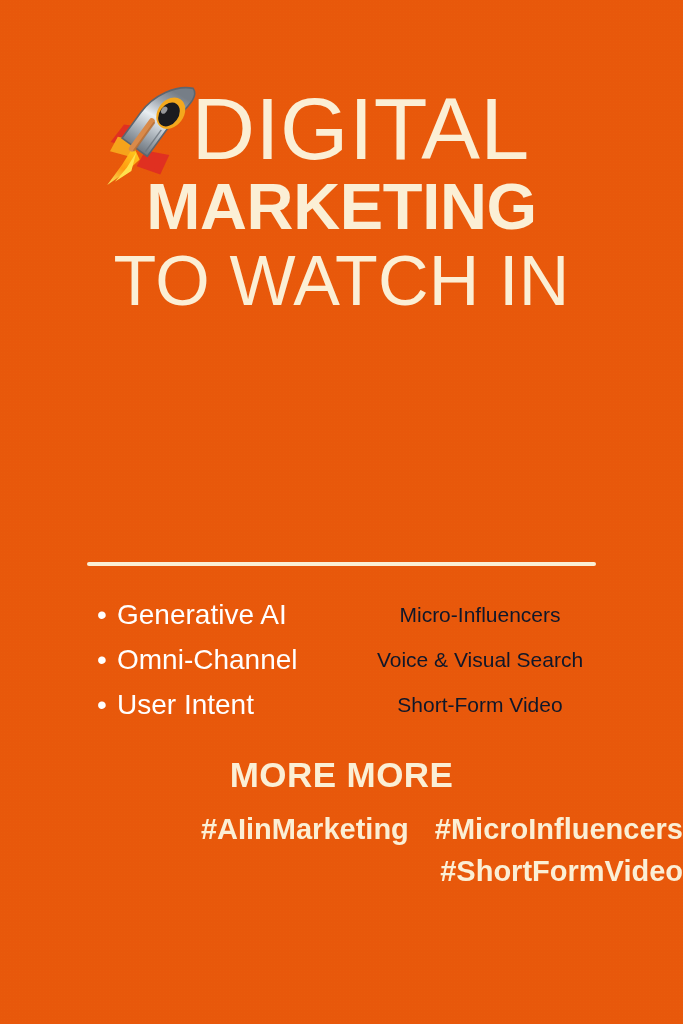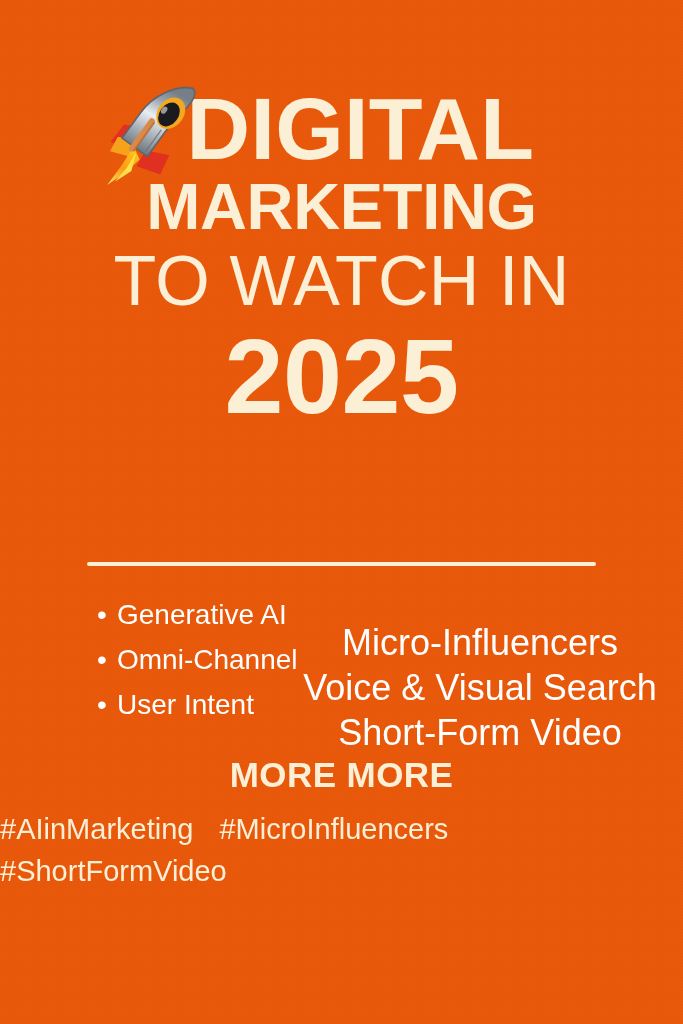--- a/index.html
+++ b/index.html
@@ -50,21 +50,21 @@
     right: 0;
     top: 86px;
     text-align: center;
     color: #fbefd5;
   }
 
   .line-digital {
     position: relative;
     font-size: 88px;
     line-height: 0.97;
-    font-weight: 700;
+    font-weight: 400;
     letter-spacing: 0.004em;
     white-space: nowrap;
     text-align: center;
     padding-left: 38px;
   }
 
   .rocket-icon {
     position: absolute;
     left: 88px;
     top: 2px;
@@ -147,51 +147,50 @@
     width: 20px;
   }
 
   .trend-right {
     position: absolute;
     left: 0;
     right: 0;
     top: 0;
     text-align: center;
     padding-left: 277px;
-    color: #ffffff;
-    font-size: 36px;
+    color: #0f172a;
+    font-size: 21px;
     line-height: 34px;
     font-weight: 400;
     white-space: nowrap;
-    margin-top: 28px;
   }
 
   .read-more {
     position: absolute;
     left: 0;
     right: 0;
     top: 754px;
     text-align: center;
     color: #fbefd5;
     font-size: 35px;
     line-height: 42px;
     font-weight: 700;
     letter-spacing: 0.012em;
   }
 
   .hashtags {
     position: absolute;
     left: 0;
     right: 0;
     top: 808px;
-    text-align: left;
+    text-align: right;
     color: #fbefd5;
     font-size: 29px;
     line-height: 42px;
-    font-weight: 400;
+    font-weight: 700;
   }
   .hashtags .tag-gap { display: inline-block; width: 26px; }
   .hashtag-line2 { display: block; }
 </style>
 </head>
 <body>
 
 <div id="poster">
 
   <div id="grain"></div>
@@ -235,21 +234,20 @@
             <path d="M44 60 L68 36" stroke="#b2682f" stroke-width="2" stroke-linecap="round" opacity="0.7"></path>
 
             <path d="M55 63 L74 44" stroke="#6b737c" stroke-width="1.4" opacity="0.8"></path>
           </svg>
         </span>
         <span>DIGITAL</span>
       </div>
 
       <div class="line-marketing">MARKETING</div>
       <div class="line-towatch">TO WATCH IN</div>
-      <div class="line-year">2025</div>
     </div>
 
     <div class="divider"></div>
 
     <div class="trend-list">
 
       <div class="trend-row">
         <div class="trend-left">
           <span class="trend-bullet">•</span><span>Generative AI</span>
         </div>

